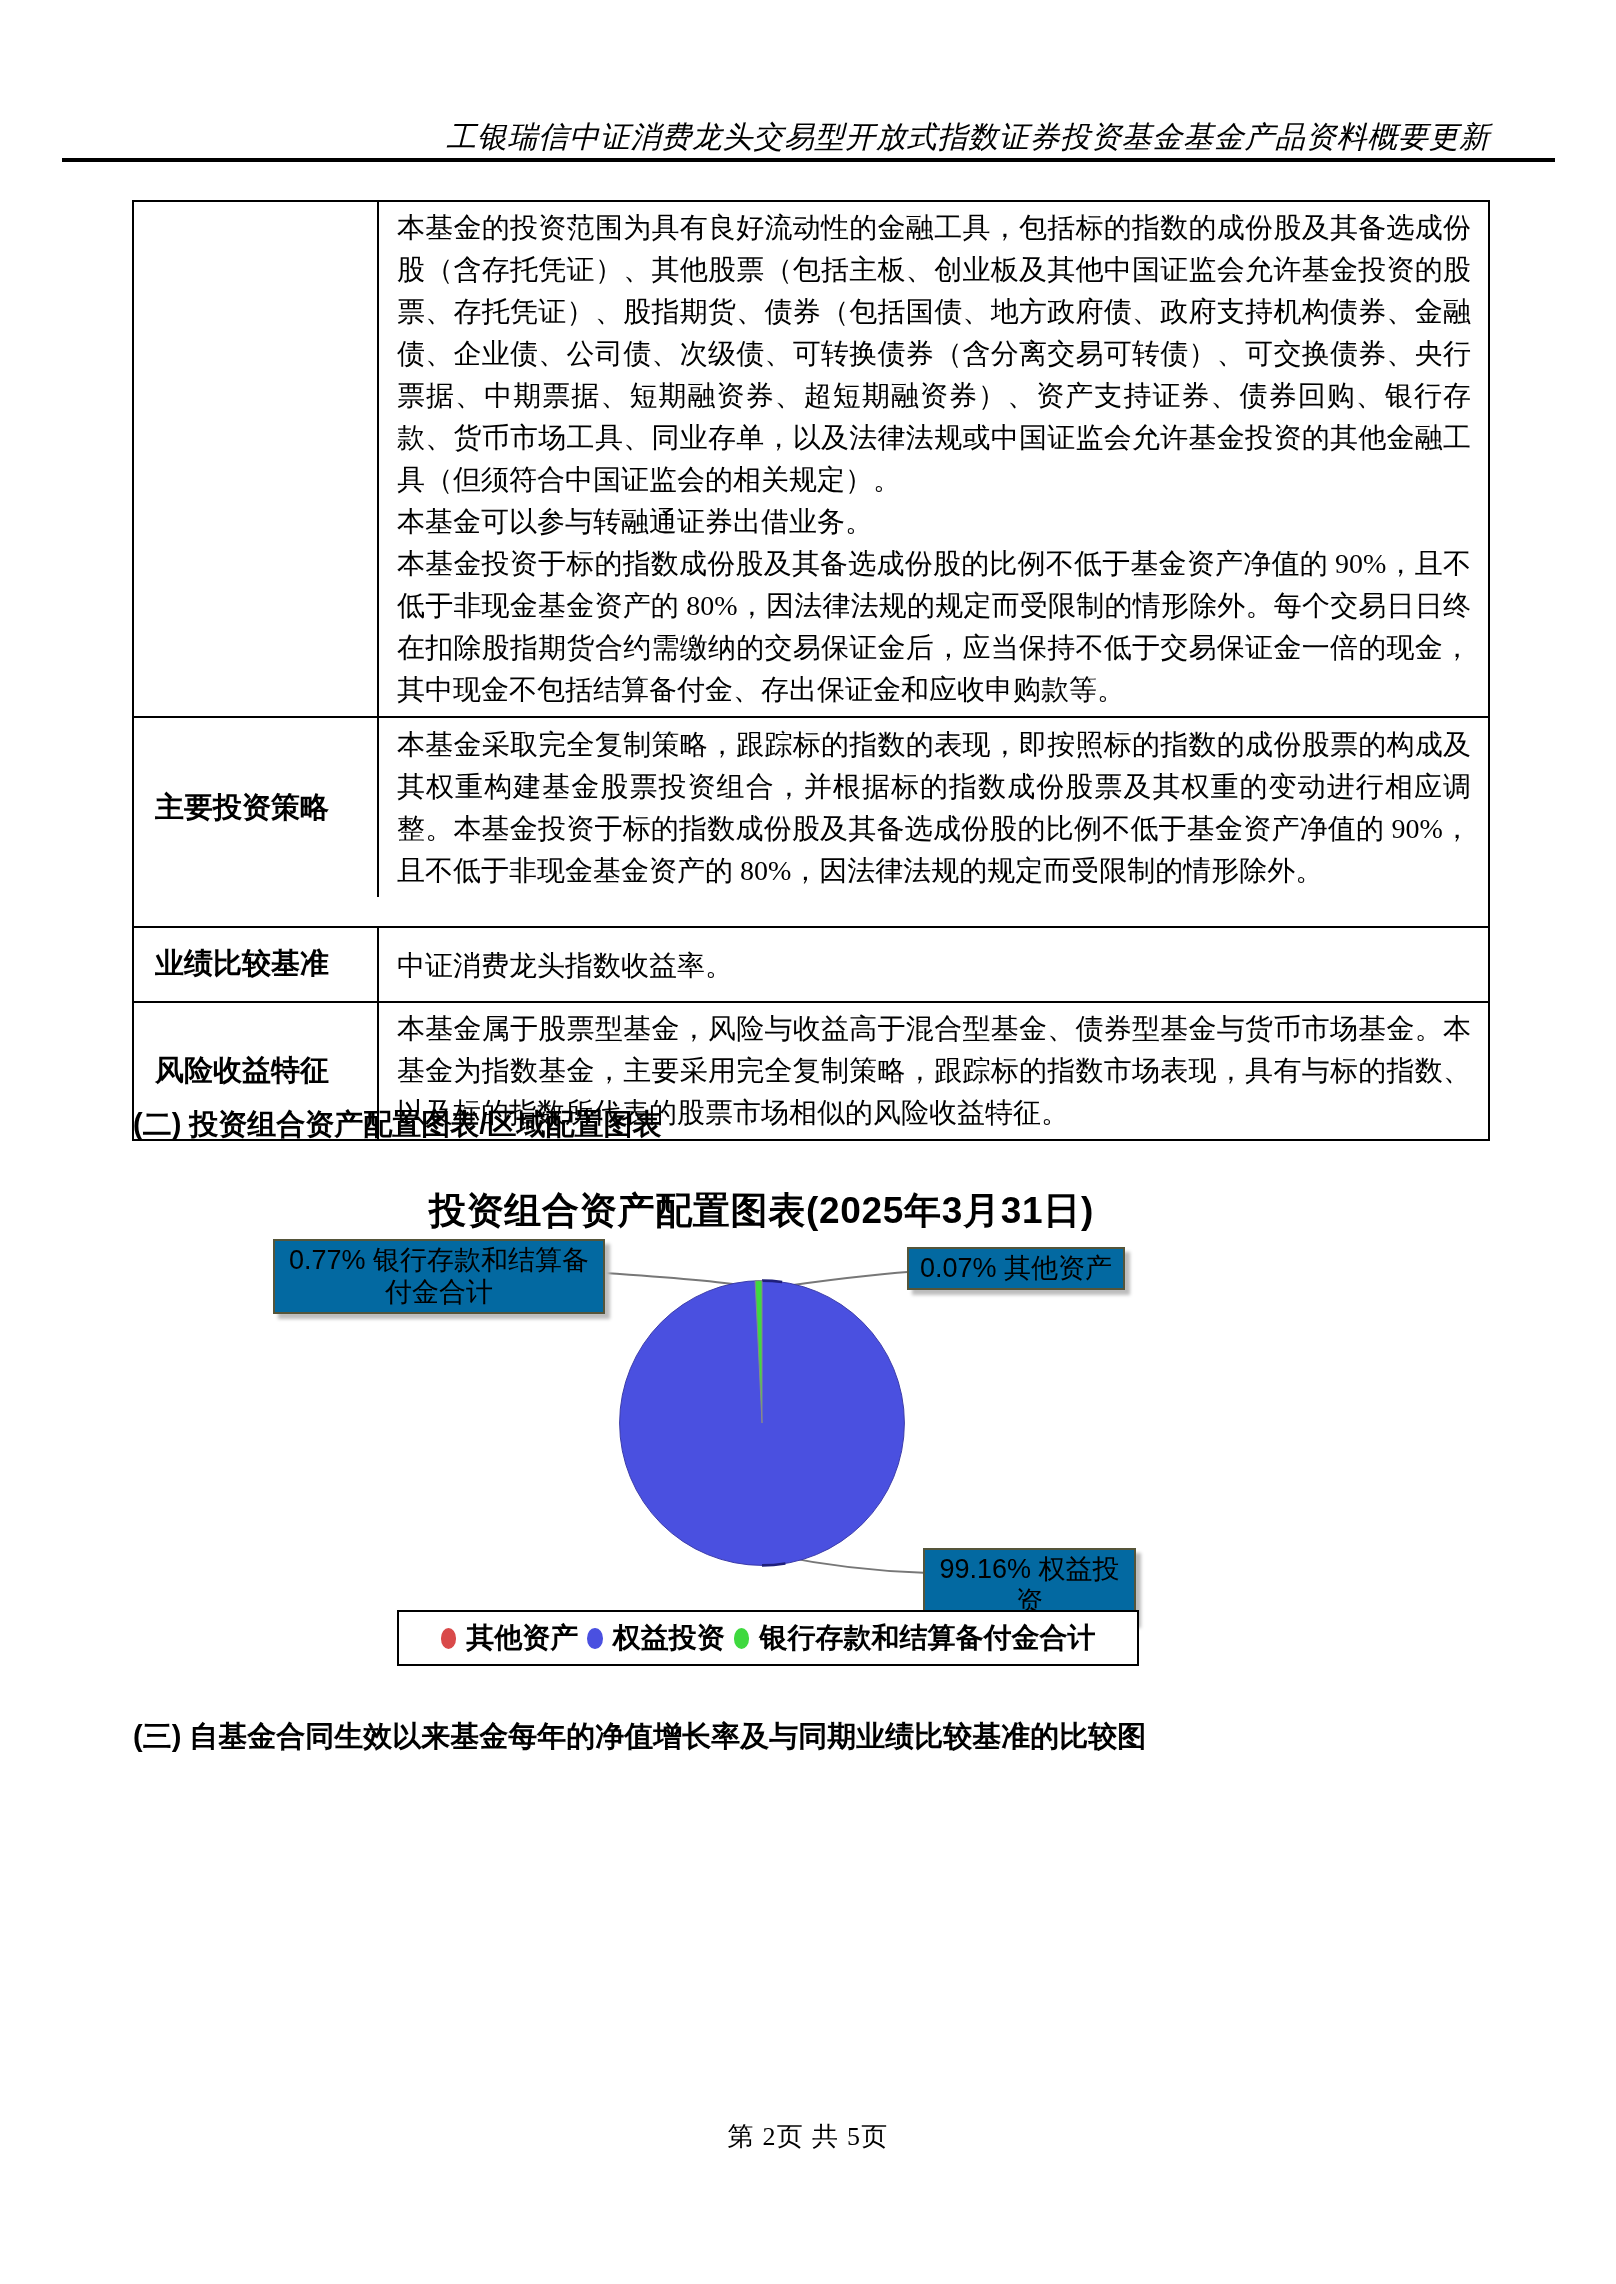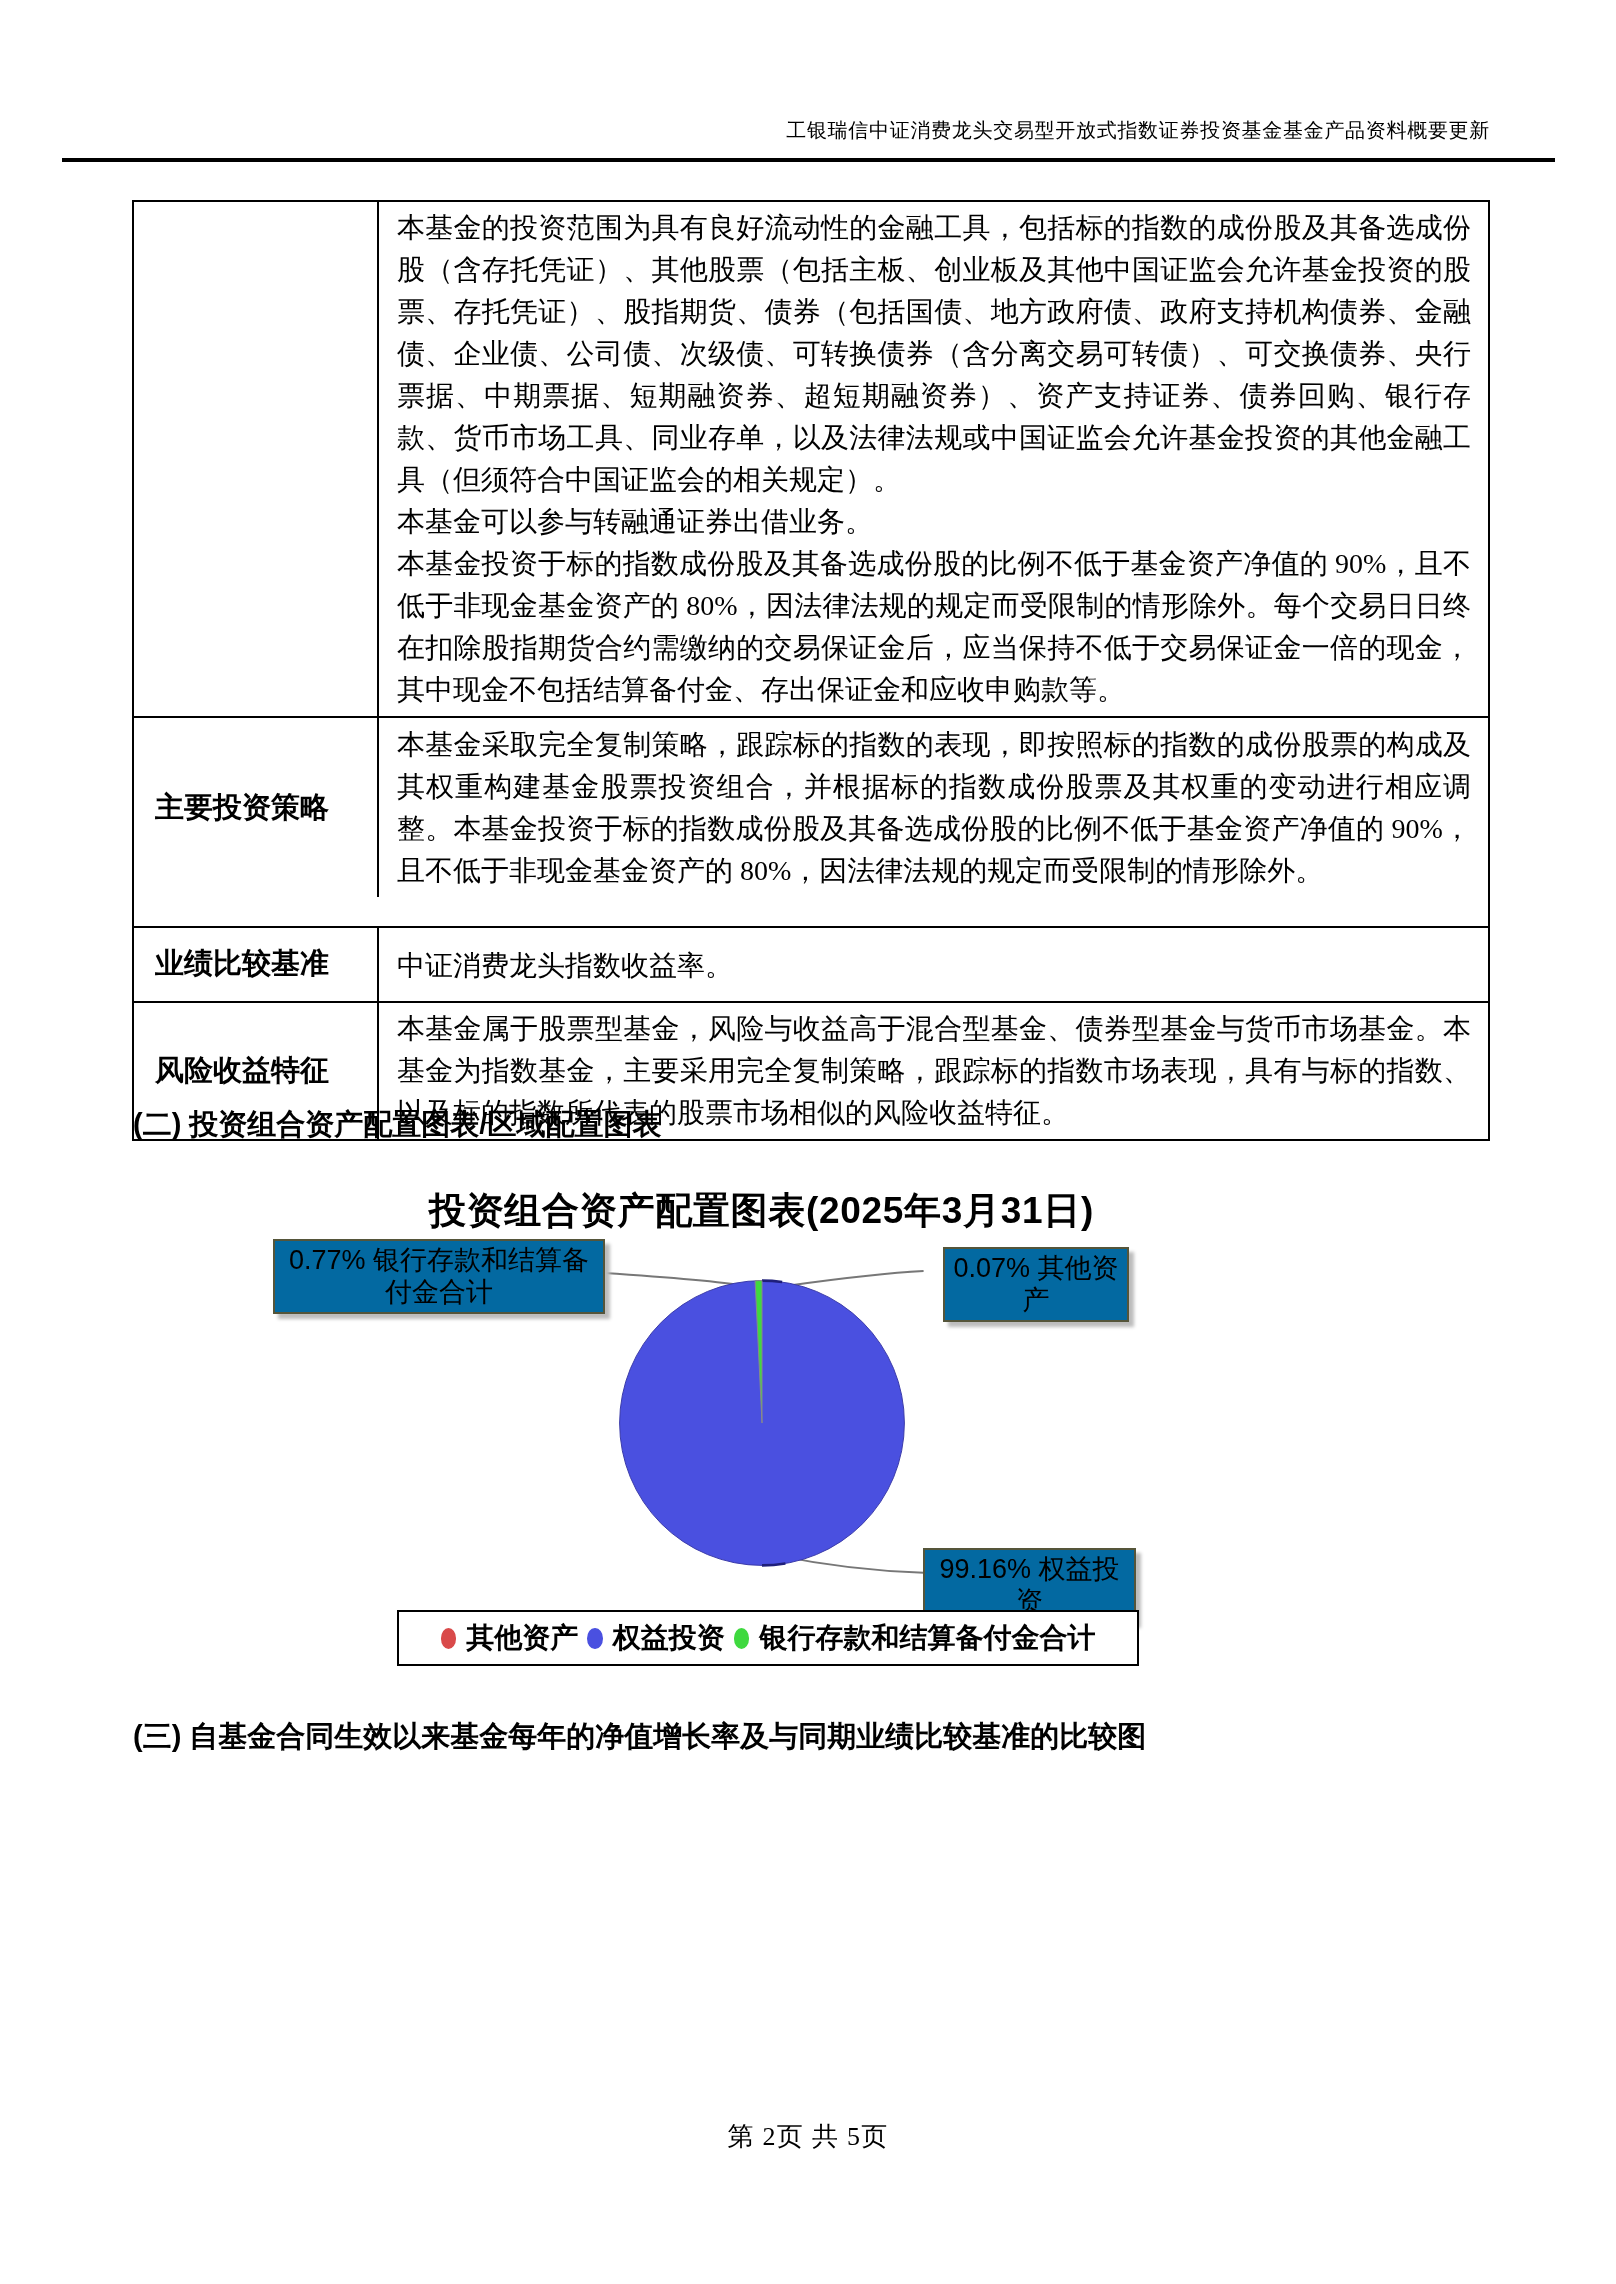--- a/index.html
+++ b/index.html
@@ -5,22 +5,23 @@
   html,body { margin:0; padding:0; background:#e8e8e8; }
   .page {
     position:relative; width:1616px; height:2284px; margin:0 auto;
     background:#ffffff; color:#000;
     font-family:"Liberation Serif", serif;
     overflow:hidden;
   }
   
   .header-title {
     position:absolute; top:117px; right:126px;
-    font-size:20px; letter-spacing:0.7px;
+    font-size:30px; letter-spacing:0.7px;
     font-family:"Liberation Sans", sans-serif;
+    font-style:italic;
   }
   .header-rule {
     position:absolute; top:158px; left:62px; width:1493px; height:3.9px;
     background:#000;
   }
   
   .tbl {
     position:absolute; top:200px; left:132px; width:1358px;
     border:2px solid #000; box-sizing:border-box;
   }
@@ -56,21 +57,21 @@
     font-size:37px; font-weight:bold; letter-spacing:0.7px;
   }
   .callout {
     position:absolute; box-sizing:border-box;
     background:#0369a1; border:2px solid #55553a;
     box-shadow:4.6px 4.6px 3.3px #bdbdbd;
     font-weight:normal; font-size:27px; line-height:32px; text-align:center;
     padding:3.3px 5.2px;
   }
   .callout-bank   { left:26px;   top:74px; width:332px; }
-  .callout-other  { left:696px; top:82px; width:186px; }
+  .callout-other  { left:660px; top:82px; width:218px; }
   .callout-equity { left:676px; top:383px; width:213px; }
   .leader-svg { position:absolute; left:0; top:0; width:924px; height:502px; }
   .pie-svg { position:absolute; left:370px; top:113px; width:290px; height:290px; }
   .legend {
     position:absolute; left:150px; top:445px; width:742px; height:56px;
     box-sizing:border-box; border:2.6px solid #000; background:#fff;
     display:flex; align-items:center; justify-content:center; gap:9px;
     font-size:28px; font-weight:bold; white-space:nowrap;
   }
   .legend-item { display:flex; align-items:center; gap:10px; }

